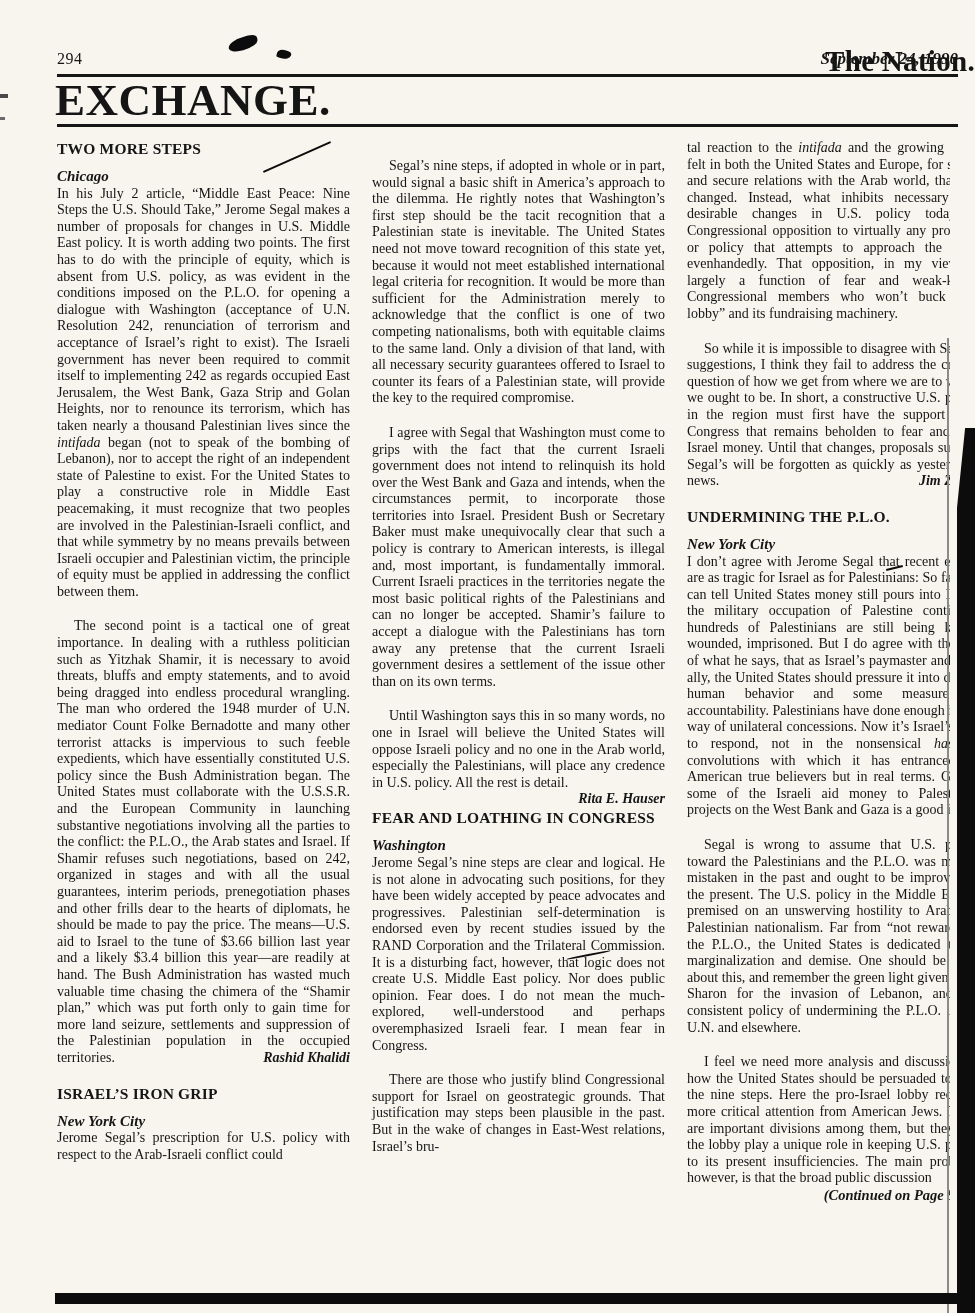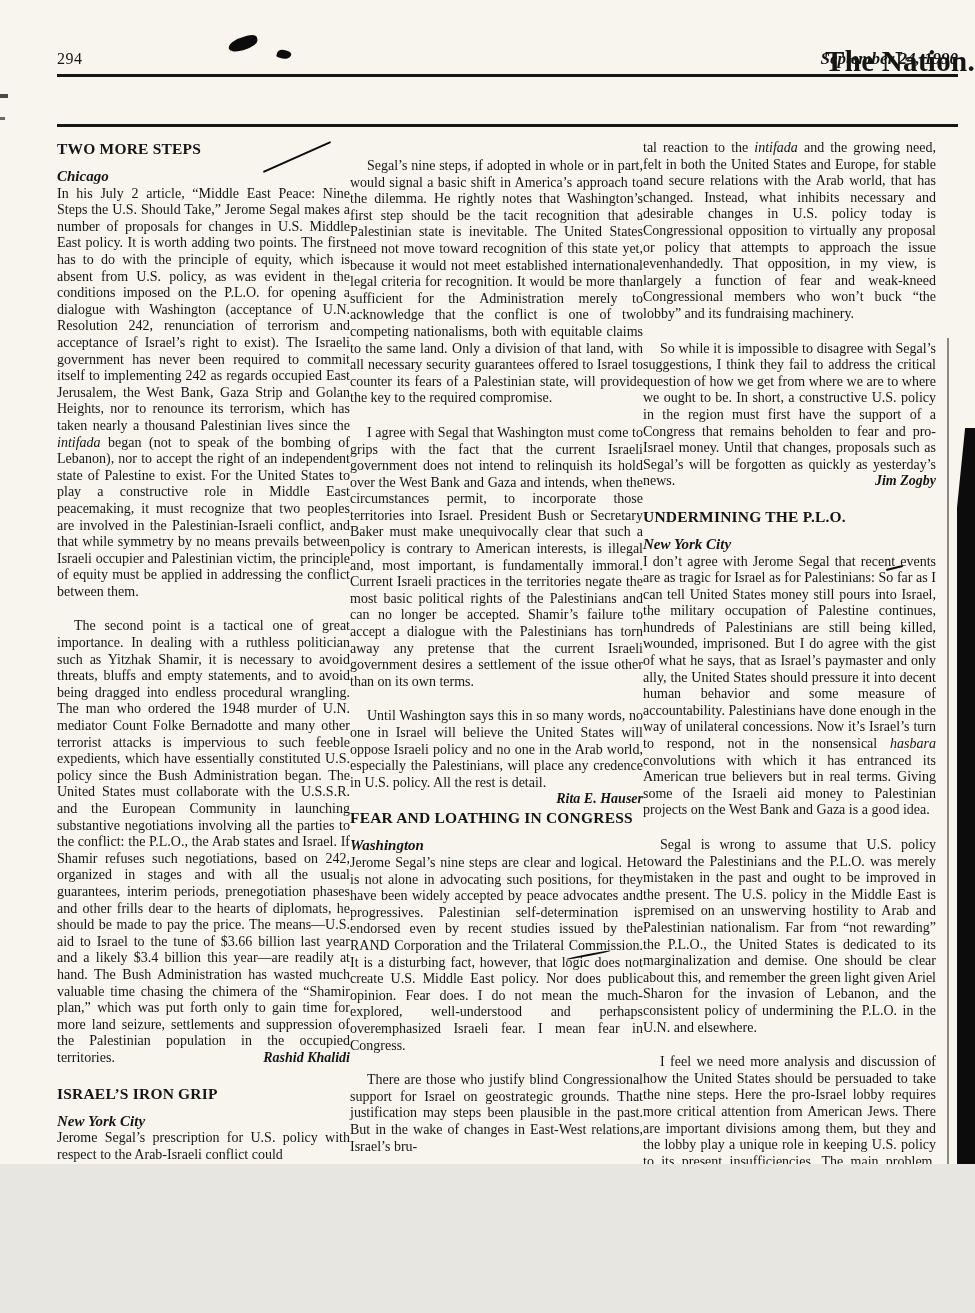--- a/index.html
+++ b/index.html
@@ -1,19 +1,19 @@
 <!DOCTYPE html>
 <html><head>
 <meta charset="utf-8">
 <style>
   html, body { margin: 0; padding: 0; background: #e8e6e0; }
   .page {
     position: relative;
     width: 975px;
-    height: 1164px;
+    height: 1313px;
     margin: 0 auto;
     background: #f7f5ee;
     overflow: hidden;
     font-family: "Liberation Serif", "DejaVu Serif", serif;
     color: #151515;
   }
 
   
   .page-number {
     position: absolute; left: 57px; top: 50px;
@@ -31,21 +31,21 @@
   .section-title {
     position: absolute; left: 55px; top: 78px;
     font-size: 45px; font-weight: bold; letter-spacing: 0.5px; line-height: 1;
   }
   .rule-2 { position: absolute; left: 57px; right: 17px; top: 124px; height: 3px; background: #161616; }
 
   
   .columns {
     position: absolute; left: 57px; top: 140px;
     width: 893px; height: 1150px;
-    display: flex; gap: 0; overflow: hidden;
+    display: flex; gap: 22px; overflow: hidden;
   }
   .col { width: 293px; flex: 0 0 293px; }
   .col > :first-child { margin-top: 0; }
 
   .letter-title {
     margin: 18px 0 11px 0;
     font-size: 15.5px; font-weight: bold; letter-spacing: 0.2px; line-height: 1.1;
   }
   .dateline {
     margin: 0 0 1px 0;
@@ -80,20 +80,21 @@
 </style>
 </head>
 <body>
 
 <div class="page">
 
   <div class="page-number">294</div>
   <div class="masthead">The Nation.</div>
   <div class="issue-date">September 24, 1990</div>
   <div class="rule-1"></div>
+  <div class="section-title">EXCHANGE.</div>
   <div class="rule-2"></div>
 
   <div class="columns">
       <div class="col">
         <h2 class="letter-title">TWO MORE STEPS</h2>
         <div class="dateline">Chicago</div>
         <p class="body-para">In his July 2 article, “Middle East Peace: Nine Steps the U.S. Should Take,” Jerome Segal makes a number of proposals for changes in U.S. Middle East policy. It is worth adding two points. The first has to do with the principle of equity, which is absent from U.S. policy, as was evident in the conditions imposed on the P.L.O. for opening a dialogue with Washington (acceptance of U.N. Resolution 242, renunciation of terrorism and acceptance of Israel’s right to exist). The Israeli government has never been required to commit itself to implementing 242 as regards occupied East Jerusalem, the West Bank, Gaza Strip and Golan Heights, nor to renounce its terrorism, which has taken nearly a thousand Palestinian lives since the <i>intifada</i> began (not to speak of the bombing of Lebanon), nor to accept the right of an independent state of Palestine to exist. For the United States to play a constructive role in Middle East peacemaking, it must recognize that two peoples are involved in the Palestinian-Israeli conflict, and that while symmetry by no means prevails between Israeli occupier and Palestinian victim, the principle of equity must be applied in addressing the conflict between them.</p>
         <p class="body-para indent">The second point is a tactical one of great importance. In dealing with a ruthless politician such as Yitzhak Shamir, it is necessary to avoid threats, bluffs and empty statements, and to avoid being dragged into endless procedural wrangling. The man who ordered the 1948 murder of U.N. mediator Count Folke Bernadotte and many other terrorist attacks is impervious to such feeble expedients, which have essentially constituted U.S. policy since the Bush Administration began. The United States must collaborate with the U.S.S.R. and the European Community in launching substantive negotiations involving all the parties to the conflict: the P.L.O., the Arab states and Israel. If Shamir refuses such negotiations, based on 242, organized in stages and with all the usual guarantees, interim periods, prenegotiation phases and other frills dear to the hearts of diplomats, he should be made to pay the price. The means—U.S. aid to Israel to the tune of $3.66 billion last year and a likely $3.4 billion this year—are readily at hand. The Bush Administration has wasted much valuable time chasing the chimera of the “Shamir plan,” which was put forth only to gain time for more land seizure, settlements and suppression of the Palestinian population in the occupied territories.<span class="sig">Rashid Khalidi</span></p>
         <h2 class="letter-title">ISRAEL’S IRON GRIP</h2>
         <div class="dateline">New York City</div>

